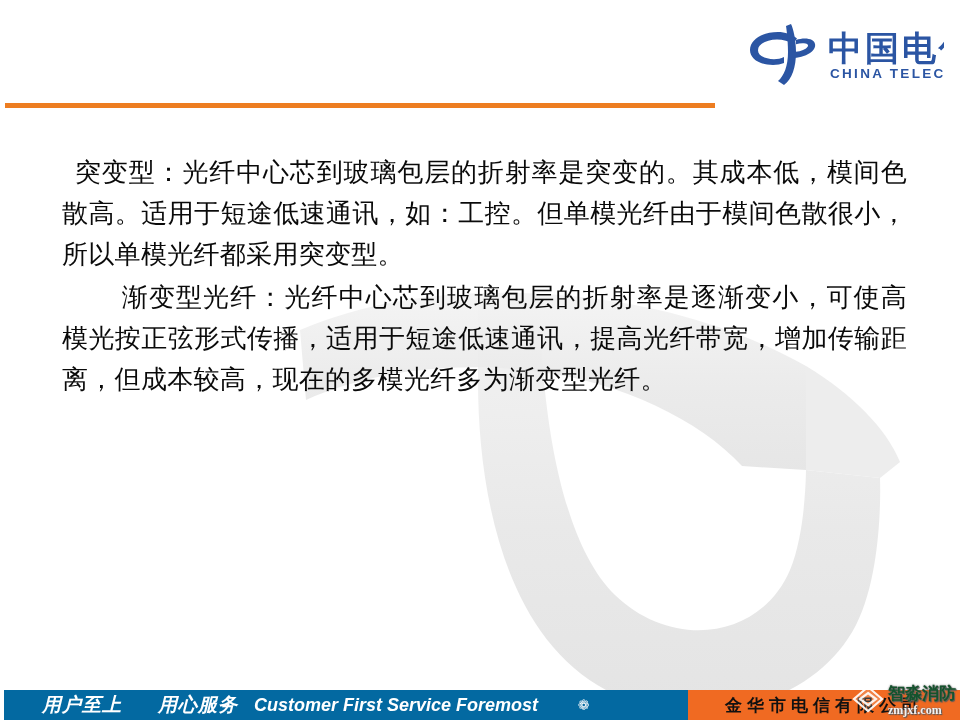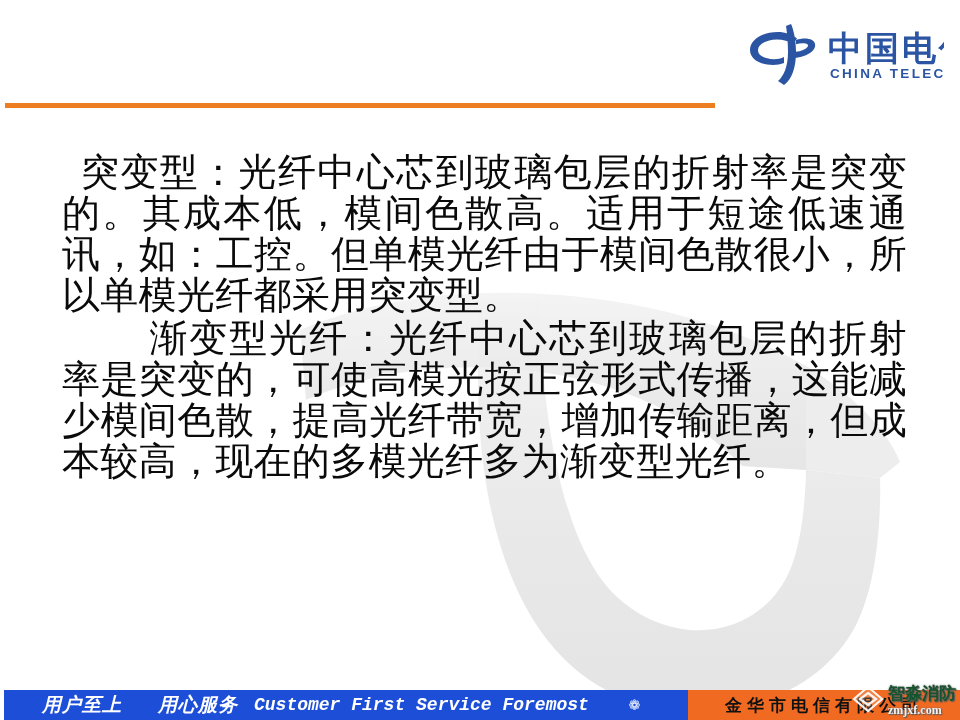--- a/index.html
+++ b/index.html
@@ -54,21 +54,21 @@
   
   #content {
     position: absolute;
     left: 62px;
     top: 152px;
     width: 845px;
     z-index: 2;
   }
   .para {
     font-family: "Liberation Serif", "DejaVu Serif", serif;
-    font-size: 38px;
+    font-size: 26px;
     line-height: 41px;
     color: #0a0a0a;
     letter-spacing: 0.3px;
     margin: 0;
     text-align: justify;
     text-justify: inter-ideograph;
   }
   .para-1 { text-indent: 0.5em; }
   .para-2 { text-indent: 2.3em; margin-top: 2px; }
 
@@ -77,21 +77,21 @@
     position: absolute;
     left: 0;
     bottom: 0;
     width: 960px;
     height: 30px;
     z-index: 4;
     display: flex;
   }
   #footer-left {
     position: relative;
-    background: #1d4ed8;
+    background: #0369a1;
     height: 30px;
     width: 688px;
     display: flex;
     align-items: center;
     color: #ffffff;
   }
   #footer-left::before {
     content: "";
     position: absolute;
     left: 0; top: 0;
@@ -102,21 +102,21 @@
     font-family: "Liberation Serif", "DejaVu Serif", serif;
     font-weight: bold;
     font-style: italic;
     font-size: 19px;
     letter-spacing: 1px;
     white-space: nowrap;
   }
   #footer-slogan-1 { margin-left: 42px; }
   #footer-slogan-2 { margin-left: 36px; }
   .f-en {
-    font-family: Liberation Mono, monospace;
+    font-family: Liberation Sans, sans-serif;
     font-weight: bold;
     font-style: italic;
     font-size: 18px;
     margin-left: 16px;
     white-space: nowrap;
   }
   #footer-ornament {
     margin-left: 40px;
     font-family: "DejaVu Sans", sans-serif;
     font-size: 14px;
@@ -234,21 +234,21 @@
       <g fill="#2B55A3" font-family="'Liberation Sans', 'DejaVu Sans', sans-serif" font-size="13.5" font-weight="bold">
         <text x="86" y="60" letter-spacing="2.3">CHINA TELECOM</text>
       </g>
     </svg>
   </div>
 
   <div id="orange-rule"></div>
 
   <div id="content">
     <p class="para para-1">突变型：光纤中心芯到玻璃包层的折射率是突变的。其成本低，模间色散高。适用于短途低速通讯，如：工控。但单模光纤由于模间色散很小，所以单模光纤都采用突变型。</p>
-    <p class="para para-2">渐变型光纤：光纤中心芯到玻璃包层的折射率是突变的，可使高模光按正弦形式传播，这能减少模间色散，提高光纤带宽，增加传输距离，但成本较高，现在的多模光纤多为渐变型光纤。</p>
+    <p class="para para-2">渐变型光纤：光纤中心芯到玻璃包层的折射率是逐渐变小，可使高模光按正弦形式传播，适用于短途低速通讯，提高光纤带宽，增加传输距离，但成本较高，现在的多模光纤多为渐变型光纤。</p>
   </div>
 
   <div id="footer">
     <div id="footer-left">
       <span class="f-cn" id="footer-slogan-1">用户至上</span>
       <span class="f-cn" id="footer-slogan-2">用心服务</span>
       <span class="f-en" id="footer-slogan-en">Customer First Service Foremost</span>
       <span id="footer-ornament">❁</span>
     </div>
     <div id="footer-right">

